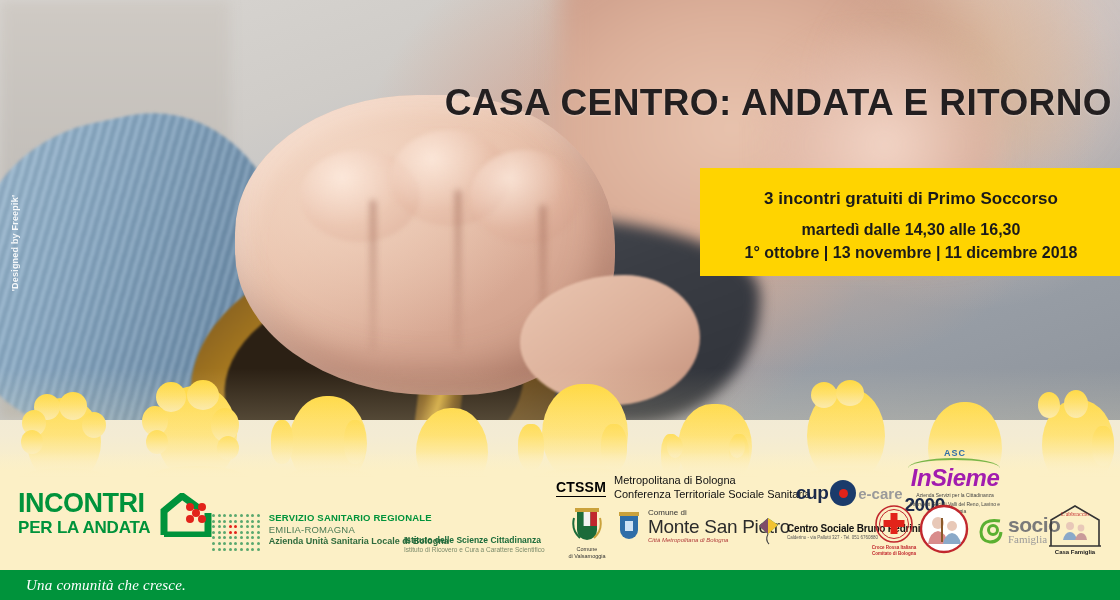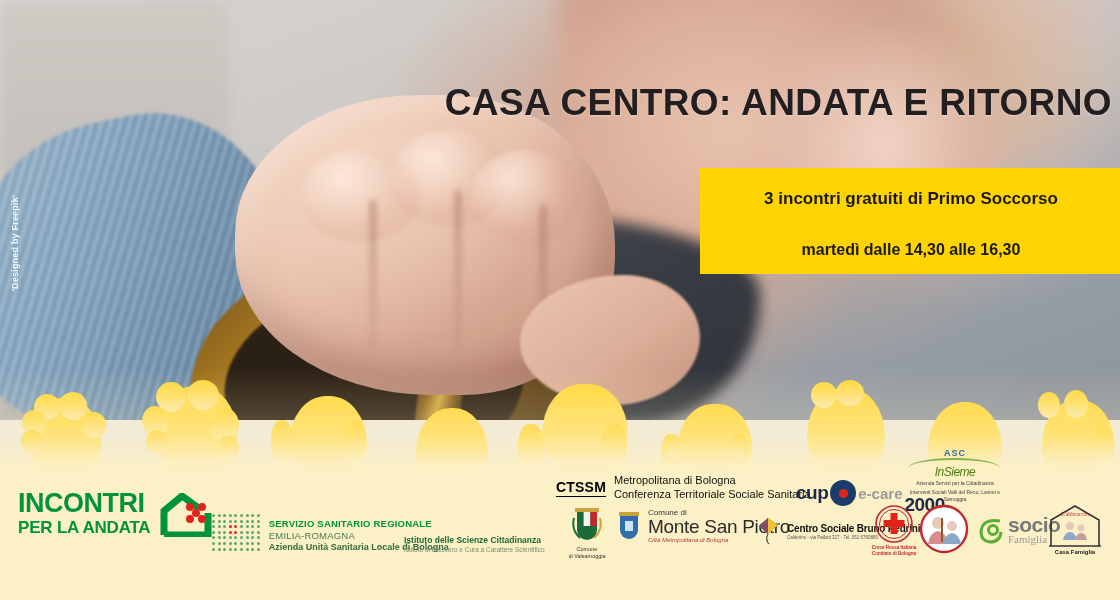--- a/index.html
+++ b/index.html
@@ -139,21 +139,21 @@
   .infobox{
     position:absolute;left:700px;top:168px;width:406px;
     background:#FFD400;
     padding:10px 8px 12px 8px;
     text-align:center;
     color:#1a1a1a;
     font-weight:bold;
   }
   .infobox .l{line-height:1.38;font-size:17px;white-space:nowrap;}
   .infobox .sp{height:9px;}
-  .infobox .small{font-size:16px;margin-top:20px;}
+  .infobox .small{font-size:16px;}
 
   
   .freepik{
     position:absolute;left:-50px;top:238px;
     width:130px;
     transform:rotate(-90deg);
     transform-origin:center center;
     font-size:9px;font-weight:bold;color:#fff;
     letter-spacing:.2px;white-space:nowrap;
     text-align:center;
@@ -212,32 +212,32 @@
 
   .asc{position:absolute;left:900px;top:452px;width:110px;text-align:center;}
   .asc .arc{
     height:16px;position:relative;
   }
   .asc .arc:before{
     content:"";position:absolute;left:8px;top:6px;width:92px;height:18px;
     border-top:2.5px solid #7ab648;border-radius:50%;
   }
   .asc .ascw{font-size:9px;color:#2f6ea8;font-weight:bold;letter-spacing:1px;position:relative;top:-4px;}
-  .asc .ins{font-size:12px;color:#4d7c0f;font-weight:normal;letter-spacing:-.5px;line-height:1;margin-top:-2px;font-style:italic;}
+  .asc .ins{font-size:24px;color:#a21caf;font-weight:bold;letter-spacing:-.5px;line-height:1;margin-top:-2px;font-style:italic;}
   .asc .sub{font-size:5px;color:#444;line-height:1.35;margin-top:2px;}
 
   
   .incontri{position:absolute;left:18px;top:491px;width:180px;}
   .incontri .t1{font-weight:bold;font-size:27px;color:#00933B;letter-spacing:-.5px;line-height:.95;}
   .incontri .t2{font-weight:bold;font-size:17px;color:#00933B;letter-spacing:-.2px;line-height:1;margin-top:2px;}
   .house{
     position:absolute;left:142px;top:2px;width:52px;height:44px;
   }
 
-  .ssr{position:absolute;left:212px;top:512px;display:flex;gap:8px;align-items:flex-end;}
+  .ssr{position:absolute;left:212px;top:512px;display:flex;gap:8px;align-items:flex-start;}
   .dots{display:grid;grid-template-columns:repeat(9,4px);grid-template-rows:repeat(7,4px);gap:1.6px;margin-top:2px;}
   .dots i{display:block;width:3px;height:3px;border-radius:50%;background:#5aa86f;}
   .dots i.r{background:#e2231a;}
   .ssrtxt .a{font-weight:bold;font-size:9.5px;color:#00933B;letter-spacing:.2px;}
   .ssrtxt .b{font-size:9.5px;color:#4a7a54;letter-spacing:.2px;margin-top:1px;}
   .ssrtxt .c{font-weight:bold;font-size:9px;color:#2f6b3d;margin-top:1px;}
 
   .isnb{position:absolute;left:404px;top:535px;}
   .isnb .a{font-weight:bold;font-size:8.5px;color:#1b6b3a;}
   .isnb .b{font-size:6.5px;color:#7a8a6a;margin-top:1px;}
@@ -298,20 +298,21 @@
   </div>
 
 
   <div class="headline">CASA CENTRO: ANDATA E RITORNO</div>
 
   <div class="infobox">
     <div class="sp"></div>
     <div class="l">3 incontri gratuiti di Primo Soccorso</div>
     <div class="sp"></div>
     <div class="l small">martedì dalle 14,30 alle 16,30</div>
+    <div class="l small">1° ottobre | 13 novembre | 11 dicembre 2018</div>
   </div>
 
   <div class="freepik">'Designed by Freepik'</div>
 
   <div class="bodyband"></div>
 
   <div class="crowd">
     <div class="silo" style="left:10px;width:108px;height:118px;">
       <div class="h" style="top:8px;width:74px;height:84px;border-radius:46% 46% 42% 42%/52% 52% 48% 48%;"></div>
       <div class="h" style="top:4px;left:34%;width:26px;height:26px;border-radius:50%;"></div>
@@ -579,14 +580,17 @@
       <path d="M4 44 H56" stroke="#333" stroke-width="1.6"></path>
       <circle cx="25" cy="24" r="4" fill="#e8c8b8"></circle>
       <path d="M18 38 q2-8 7-8 q5 0 7 8 z" fill="#8aa9c9"></path>
       <circle cx="36" cy="26" r="3.4" fill="#e8c8b8"></circle>
       <path d="M30 38 q2-7 6-7 q5 0 6 7 z" fill="#c99a9a"></path>
       <text x="30" y="14" font-size="6" fill="#c1272d" text-anchor="middle" font-family="Liberation Serif, serif">L'abbraccio</text>
     </svg>
     <div class="cap">Casa Famiglia</div>
   </div>
 
+  <div class="grnbar">
+    <span>Una comunità che cresce.</span>
+  </div>
 
 </div>
 
 </body></html>

